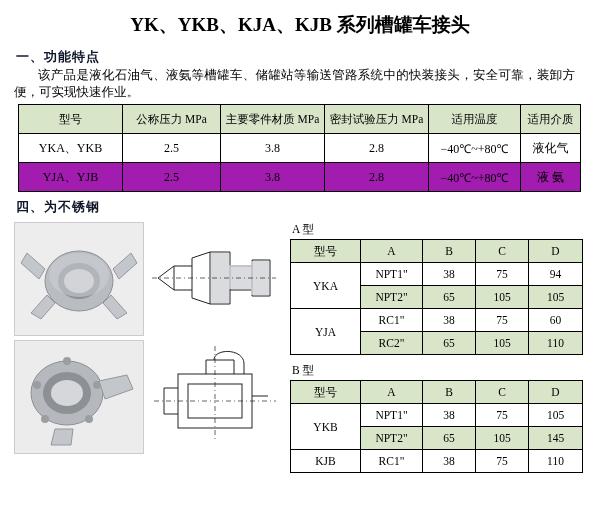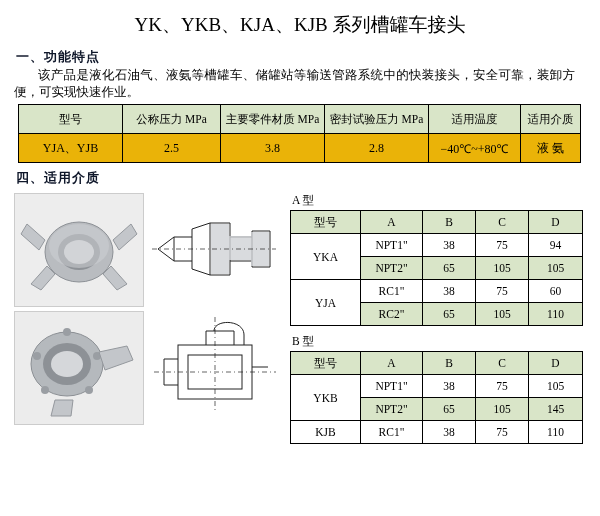--- a/index.html
+++ b/index.html
@@ -18,21 +18,21 @@
   .page {
     width: 600px;
     height: 516px;
     position: relative;
     box-sizing: border-box;
     padding: 6px 14px 0 14px;
   }
   .title {
     text-align: center;
     font-size: 19px;
-    font-weight: normal;
+    font-weight: bold;
     letter-spacing: 0px;
     margin: 6px 0 10px 0;
     font-family: "Liberation Serif", serif;
   }
   .section-head {
     color: #0f172a;
     font-weight: bold;
     font-size: 13px;
     margin: 3px 0 1px 2px;
     letter-spacing: 1px;
@@ -67,21 +67,21 @@
     font-size: 12px;
     height: 26px;
     font-family: "Liberation Serif", serif;
   }
   table.spec thead th {
     background: #d9e5c8;
     font-weight: normal;
     font-size: 11.5px;
   }
   table.spec tbody tr.row-a td { background: #ffffff; }
-  table.spec tbody tr.row-b td { background: #eab308; }
+  table.spec tbody tr.row-b td { background: #a21caf; }
 
   
   .bottom {
     display: flex;
     margin-top: 6px;
     gap: 8px;
   }
   .img-col {
     width: 268px;
   }
@@ -163,32 +163,40 @@
       <tr>
         <th>型号</th>
         <th>公称压力 MPa</th>
         <th>主要零件材质 MPa</th>
         <th>密封试验压力 MPa</th>
         <th>适用温度</th>
         <th>适用介质</th>
       </tr>
     </thead>
     <tbody>
+      <tr class="row-a">
+        <td>YKA、YKB</td>
+        <td>2.5</td>
+        <td>3.8</td>
+        <td>2.8</td>
+        <td>−40℃~+80℃</td>
+        <td>液化气</td>
+      </tr>
       <tr class="row-b">
         <td>YJA、YJB</td>
         <td>2.5</td>
         <td>3.8</td>
         <td>2.8</td>
         <td>−40℃~+80℃</td>
         <td>液 氨</td>
       </tr>
     </tbody>
   </table>
 
-  <div class="section-head" style="margin-top:6px;">四、适用介质</div>
+  <div class="section-head" style="margin-top:6px;">四、为不锈钢</div>
 
   <div class="bottom">
 
     <div class="img-col">
 
       <div class="img-box">
         <div class="photo">
           <svg width="128" height="112" viewBox="0 0 128 112">
             <rect x="0" y="0" width="128" height="112" fill="#ededed"></rect>
             <g>

